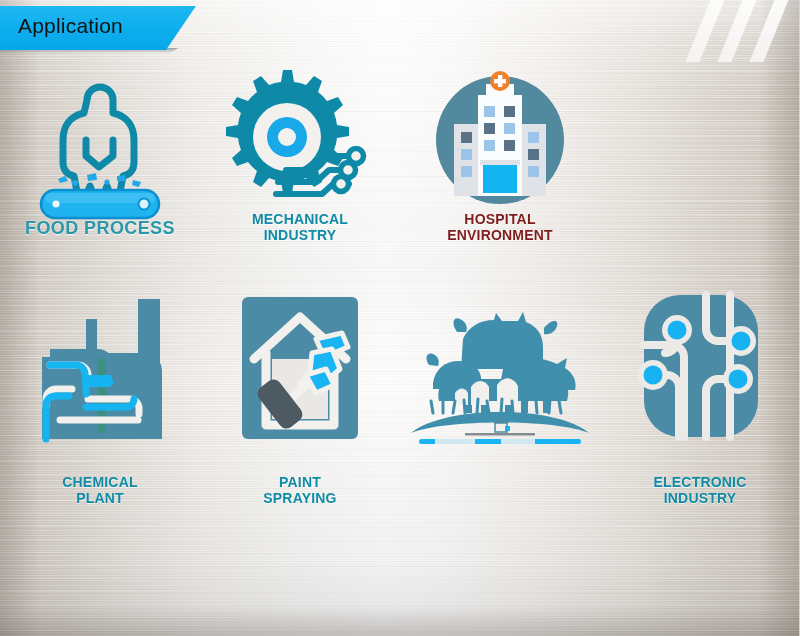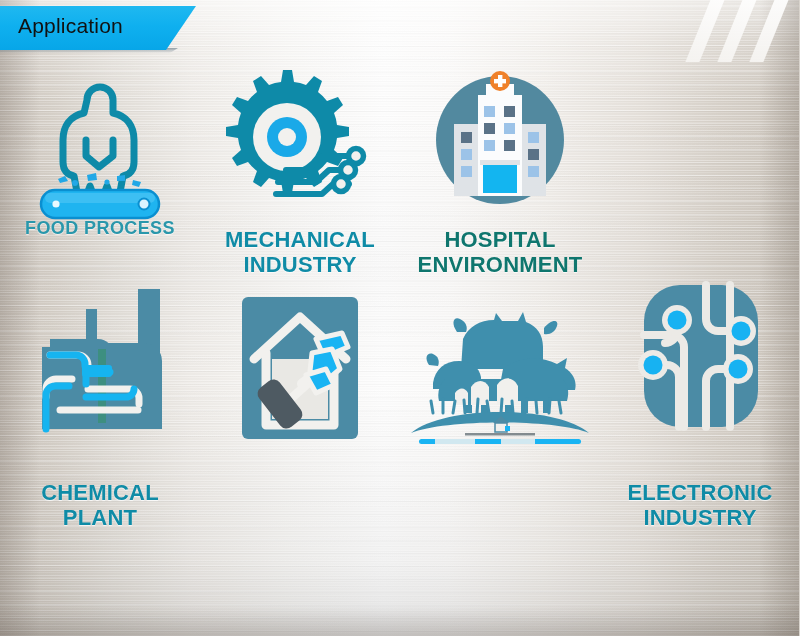--- a/index.html
+++ b/index.html
@@ -84,26 +84,26 @@
   .grid{position:absolute;left:0;top:62px;width:800px;}
   .row{display:flex;width:800px;}
   .cell{width:200px;display:flex;flex-direction:column;align-items:center;}
   .row1 .cell{height:215px;}
   .row2 .cell{height:240px;gap:23px;}
   .art{position:relative;display:flex;align-items:flex-end;justify-content:center;}
   .row1 .art{height:150px;}
   .row2 .art{height:175px;}
   .label{
     text-align:center;font-weight:bold;line-height:1.13;
-    color:#0f8ba6;font-size:22px;letter-spacing:.2px;
-    margin-top:16px;
+    color:#0f8ba6;font-size:14px;letter-spacing:.2px;
+    margin-top:0;
     text-shadow:0 1px 1px rgba(255,255,255,.75);
   }
   .label.small{font-size:18px;font-weight:bold;color:#2a97ab;letter-spacing:.4px;margin-top:6px;}
-  .label.bright{color:#0f766e;}
+  .label.bright{color:#7f1d1d;}
   svg{display:block;overflow:visible;}
 </style>
 </head>
 <body>
 
 <div id="page">
 
   <div class="bg-base"></div>
   <div class="bg-brush"></div>
   <div class="bg-brush2"></div>
@@ -283,20 +283,21 @@
             <rect x="47" y="92" width="26" height="50" rx="8" fill="#4e5a62" transform="rotate(-38 60 117)"></rect>
             <rect x="75" y="84" width="34" height="12" rx="5" fill="#f2f1ee" transform="rotate(-38 92 90)"></rect>
 
             <g fill="#19b4f3" stroke="#f2f1ee" stroke-width="5" stroke-linejoin="round">
               <path d="M96 52 l26 -6 6 14 -24 10 z"></path>
               <path d="M92 66 l20 -4 8 20 -14 12 -16 -10 z"></path>
               <path d="M86 88 l20 -6 8 16 -18 8 z"></path>
             </g>
           </svg>
         </div>
+        <div class="label">PAINT<br>SPRAYING</div>
       </div>
 
       <div class="cell">
         <div class="art">
           <svg width="190" height="165" viewBox="0 0 190 165">
             <g fill="#3f8fad">
 
               <path d="M58 52 c5 -12 17 -19 31 -19 l2 -7 6 8 16 0 5 -9 3 10 c11 4 17 13 17 25
                        l0 22 -82 0 z"></path>
               <path d="M52 45 c-6 -8 -4 -16 3 -13 6 3 8 8 6 13 z"></path>

